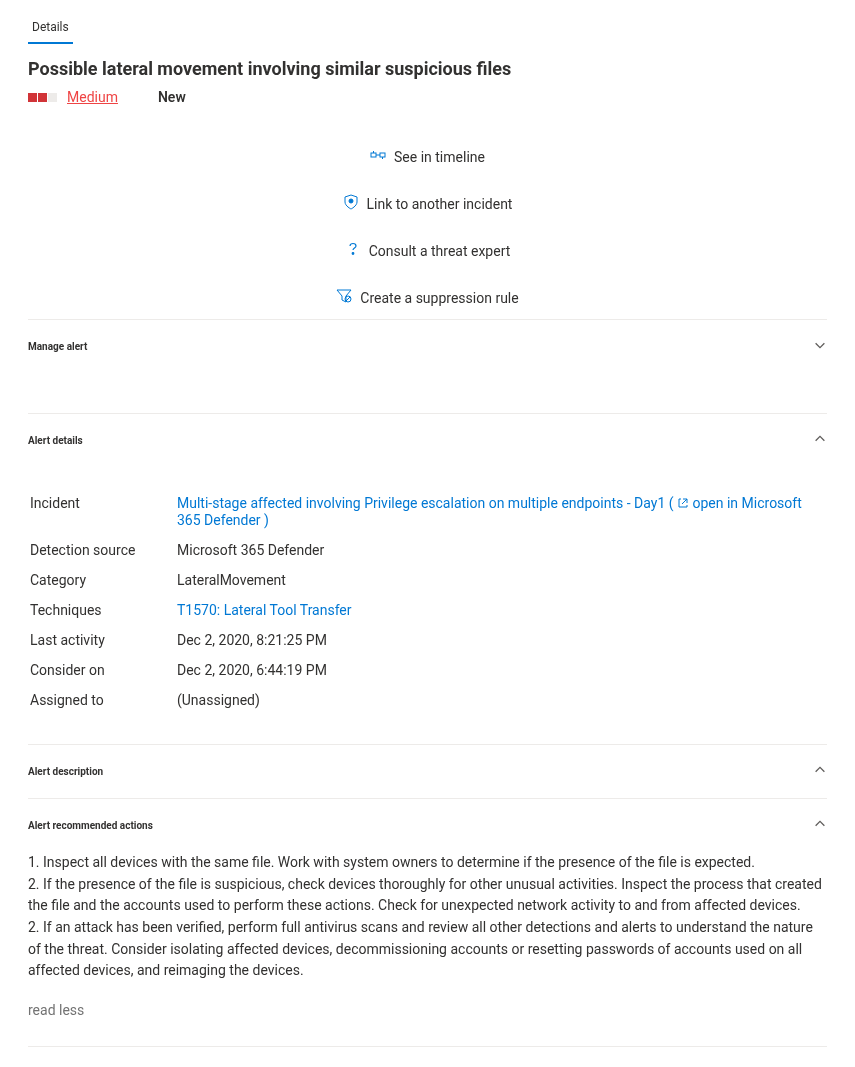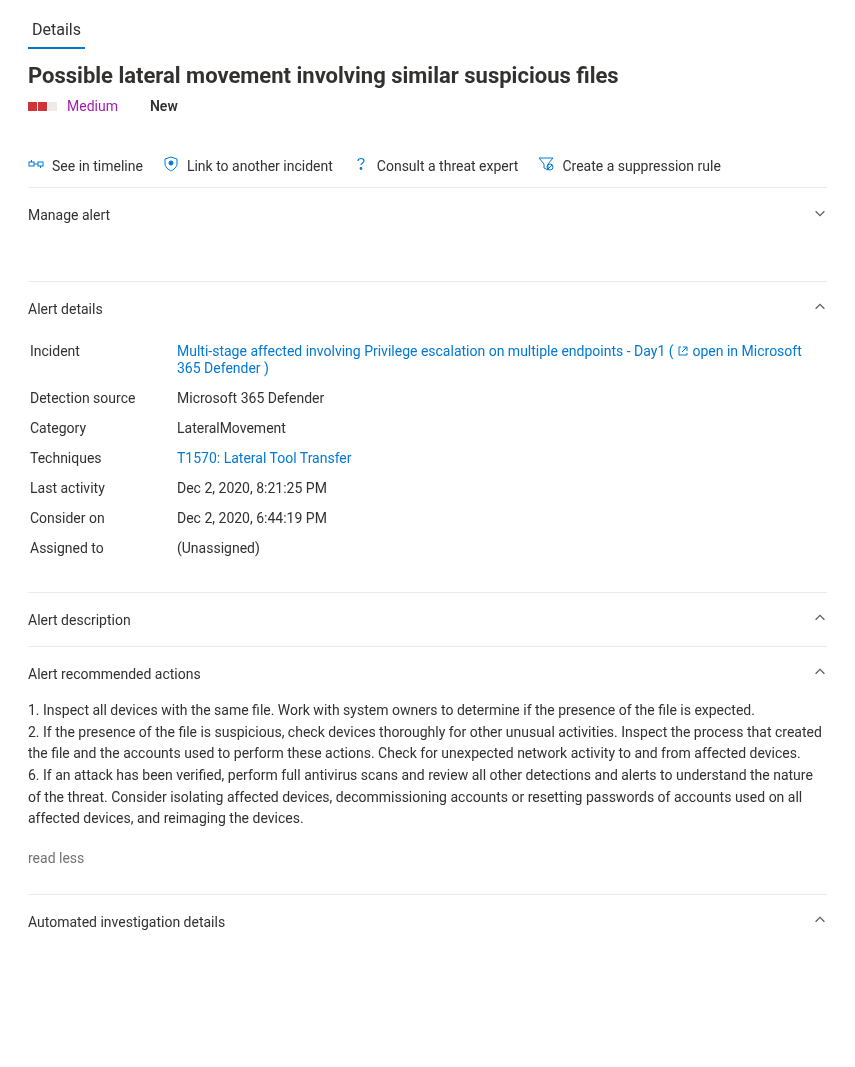--- a/index.html
+++ b/index.html
@@ -16,49 +16,49 @@
     display: flex;
     border-bottom: none;
     padding-top: 10px;
     margin-bottom: 10px;
   }
   .tab {
     padding: 10px 4px 8px 4px;
     margin-right: 24px;
     cursor: pointer;
     color: #605e5c;
-    font-size: 16px;
+    font-size: 12px;
     text-align: center;
   }
   .tab.active {
     color: #323130;
     border-bottom: 2px solid #0078d4;
   }
   h1.page-title {
-    font-size: 22px;
+    font-size: 18px;
     font-weight: 700;
     margin: 14px 0 10px 0;
   }
   .severity-row {
     display: flex;
     align-items: center;
     gap: 10px;
     margin-bottom: 30px;
   }
   .sev-bars {
     display: flex;
     gap: 1px;
   }
   .sev-bar {
     width: 9px;
     height: 9px;
   }
   .sev-bar.on { background: #d13438; }
   .sev-bar.off { background: #edebe9; }
-  .sev-label { color: #a21caf; margin-right: 22px; }
+  .sev-label { color: #ef4444; margin-right: 30px; text-decoration: underline; }
   .status-label { font-weight: 600; }
   .toolbar {
     display: flex;
     align-items: center;
     gap: 20px;
     padding: 8px 0;
     border-top: 1px solid #edebe9;
     border-bottom: 1px solid #edebe9;
   }
   .toolbar-item {
@@ -76,29 +76,30 @@
     border-bottom: 1px solid #edebe9;
   }
   .section-header {
     display: flex;
     justify-content: space-between;
     align-items: center;
     padding: 18px 0;
     cursor: pointer;
   }
   .section-header .title {
-    font-weight: 400;
-    font-size: 14px;
+    font-weight: 700;
+    font-size: 10px;
   }
   .chev { width:14px; height:14px; color:#605e5c; }
   .section-body {
     padding: 0 0 28px 0;
   }
   .kv-table {
     width: 100%;
+    margin-top: 20px;
   }
   .kv-table tr td {
     padding: 6px 0;
     vertical-align: top;
   }
   .kv-table tr td:first-child {
     width: 145px;
     color: #323130;
   }
   .kv-table tr td:nth-child(2) {
@@ -120,21 +121,21 @@
   .read-less {
     color: #737373;
     cursor: pointer;
     margin-top: 20px;
   }
   .open-ext-icon {
     display: inline-block;
     vertical-align: -1px;
   }
   .open-ext-icon svg { width:12px; height:12px; }
-  .toolbar { border-top: none; }
+  .toolbar { border-top: none; flex-direction: column; }
 </style>
 </head>
 <body>
 
 <div class="tabbar">
   <div class="tab active">Details</div>
 </div>
 
 <h1 class="page-title">Possible lateral movement involving similar suspicious files</h1>
 
@@ -273,21 +274,21 @@
     <span>
       <svg class="chev" viewBox="0 0 16 16" fill="none" stroke="currentColor" stroke-width="1.5">
           <polyline points="3,10 8,5 13,10"></polyline>
         </svg>
     </span>
   </div>
   <div class="section-body">
     <div class="actions-text">
       <div>1. Inspect all devices with the same file. Work with system owners to determine if the presence of the file is expected.</div>
       <div>2. If the presence of the file is suspicious, check devices thoroughly for other unusual activities. Inspect the process that created the file and the accounts used to perform these actions. Check for unexpected network activity to and from affected devices.</div>
-      <div>6. If an attack has been verified, perform full antivirus scans and review all other detections and alerts to understand the nature of the threat. Consider isolating affected devices, decommissioning accounts or resetting passwords of accounts used on all affected devices, and reimaging the devices.</div>
+      <div>2. If an attack has been verified, perform full antivirus scans and review all other detections and alerts to understand the nature of the threat. Consider isolating affected devices, decommissioning accounts or resetting passwords of accounts used on all affected devices, and reimaging the devices.</div>
     </div>
     <div class="read-less">read less</div>
   </div>
 </div>
 
 <div class="section" style="border-bottom:none;">
   <div class="section-header">
     <span class="title">Automated investigation details</span>
     <span>
       <svg class="chev" viewBox="0 0 16 16" fill="none" stroke="currentColor" stroke-width="1.5">

